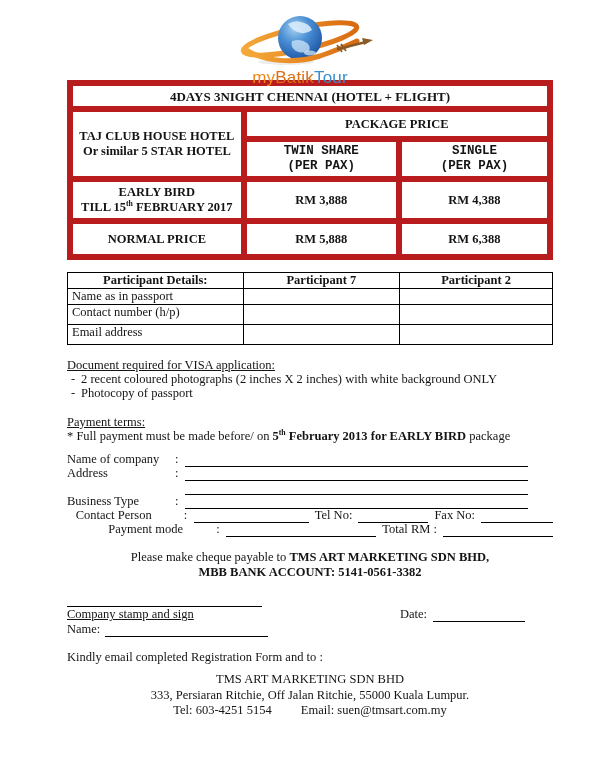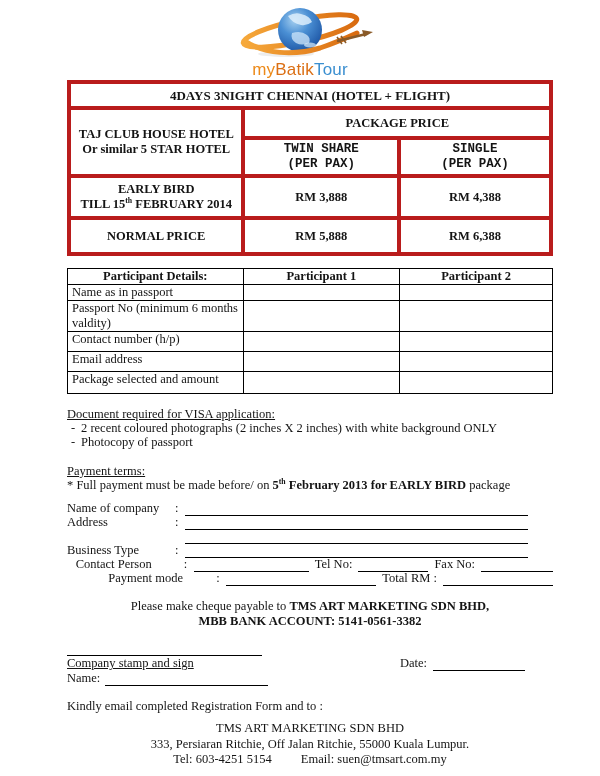--- a/index.html
+++ b/index.html
@@ -9,33 +9,33 @@
     background: #ffffff;
     font-family: "Liberation Serif", serif;
     font-size: 12.5px;
     color: #141414;
     overflow: hidden;
     position: relative;
   }
   .content { margin-left: 67px; width: 486px; }
 
   
-  .logo-wrap { padding-top: 4px; height: 76px; text-align: center; }
+  .logo-wrap { padding-top: 12px; height: 76px; text-align: center; }
   .logo-svg { display: block; margin: 0 auto; }
   .logo-text {
     font-family: "Liberation Sans", sans-serif;
     font-size: 17px; font-weight: 500; letter-spacing: 0.2px;
     line-height: 18px; margin-top: 1px;
   }
 
   
   table { border-collapse: collapse; table-layout: fixed; width: 100%; }
   .pkg-table { margin-top: 4px; }
   .pkg-table td {
-    border: 4px solid #b91c1c; text-align: center; vertical-align: middle;
+    border: 6px solid #b91c1c; text-align: center; vertical-align: middle;
     font-weight: bold; padding: 2px 4px; line-height: 15px;
   }
   .pkg-title-cell { height: 26px; font-size: 13px; }
   .pkg-price-hdr { height: 30px; }
   .pkg-sub-hdr { height: 32px; font-family: Liberation Mono, monospace; }
   .pkg-row-early { height: 42px; }
   .pkg-row-normal { height: 36px; }
   sup { font-size: 0.62em; vertical-align: super; line-height: 0; }
 
   
@@ -153,21 +153,21 @@
             <div>(PER PAX)</div>
           </td>
           <td class="pkg-sub-hdr">
             <div>SINGLE</div>
             <div>(PER PAX)</div>
           </td>
         </tr>
         <tr class="pkg-row-early">
           <td>
             <div>EARLY BIRD</div>
-            <div><span>TILL 15</span><sup>th</sup><span> FEBRUARY 2014</span></div>
+            <div><span>TILL 15</span><sup>th</sup><span> FEBRUARY 2017</span></div>
           </td>
           <td>RM 3,888</td>
           <td>RM 4,388</td>
         </tr>
         <tr class="pkg-row-normal">
           <td>NORMAL PRICE</td>
           <td>RM 5,888</td>
           <td>RM 6,388</td>
         </tr>
       </tbody>
@@ -175,45 +175,35 @@
 
     <table class="pt-table">
       <colgroup>
           <col style="width:36.2%">
           <col style="width:32.3%">
           <col style="width:31.5%">
         </colgroup>
       <tbody>
         <tr class="pt-hdr">
           <td>Participant Details:</td>
-          <td>Participant 1</td>
+          <td>Participant 7</td>
           <td>Participant 2</td>
         </tr>
         <tr class="pt-r1">
           <td>Name as in passport</td>
           <td></td>
           <td></td>
         </tr>
-        <tr class="pt-r2">
-          <td>Passport No (minimum 6 months valdity)</td>
-          <td></td>
-          <td></td>
-        </tr>
         <tr class="pt-r3">
           <td>Contact number (h/p)</td>
           <td></td>
           <td></td>
         </tr>
         <tr class="pt-r4">
           <td>Email address</td>
-          <td></td>
-          <td></td>
-        </tr>
-        <tr class="pt-r5">
-          <td>Package selected and amount</td>
           <td></td>
           <td></td>
         </tr>
       </tbody>
     </table>
 
     <div class="sec-visa">
       <div class="uline tline">Document required for VISA application:</div>
       <div class="li-row">
         <span class="li-dash">-</span>

